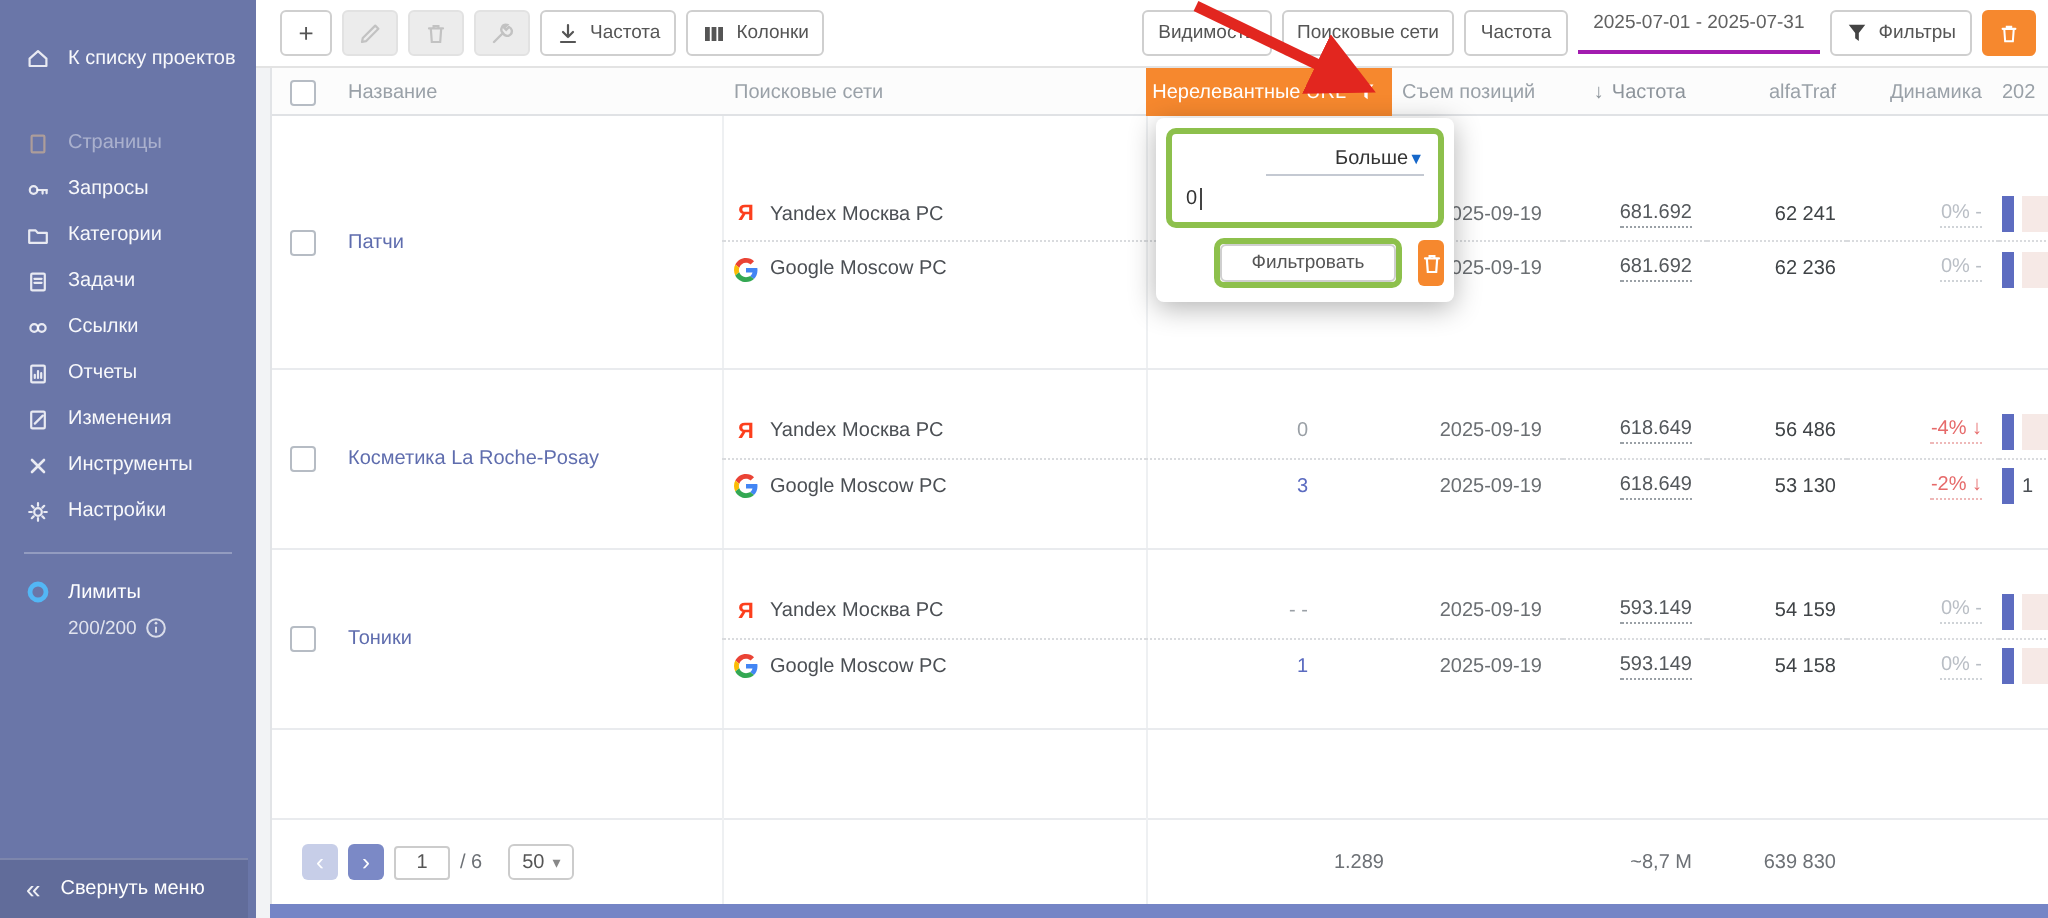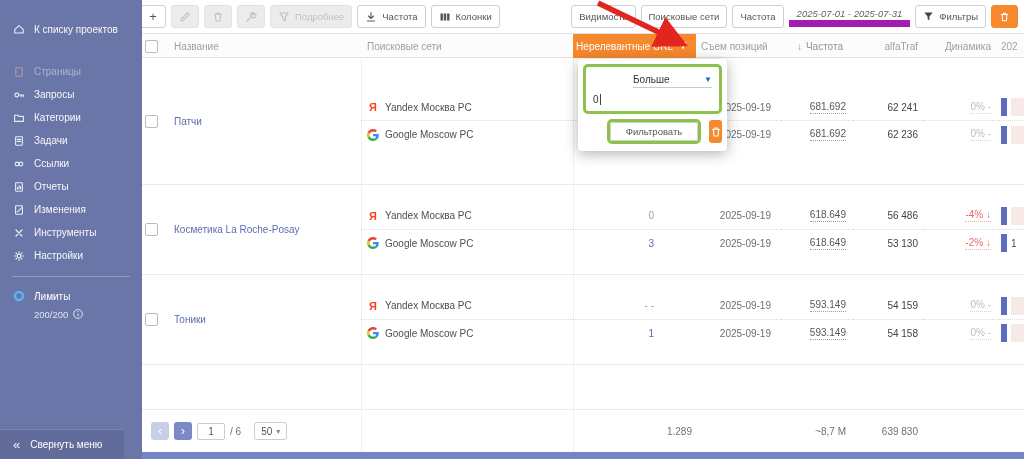--- a/index.html
+++ b/index.html
@@ -1,40 +1,40 @@
 <!DOCTYPE html>
 <html><head>
 <meta charset="utf-8">
 <style>
   * { margin:0; padding:0; box-sizing:border-box; }
   html,body { width:1024px; height:459px; overflow:hidden; }
   body { font-family:"Liberation Sans","DejaVu Sans",sans-serif; background:#fff; position:relative; }
 
   
-  .sidebar { position:absolute; left:0; top:0; width:142px; height:459px; background:#6a76a8; color:#fff; z-index:5; }
+  .sidebar { position:absolute; left:0; top:0; width:128px; height:459px; background:#6a76a8; color:#fff; z-index:5; }
   .side-item { display:flex; align-items:center; gap:9px; height:23px; padding-left:13px; font-size:10px; color:rgba(255,255,255,.95); cursor:pointer; white-space:nowrap; }
   .side-item .sicon { width:12px; height:12px; display:inline-flex; color:rgba(255,255,255,.85); flex:0 0 12px; }
   .side-top { margin-top:16px; margin-bottom:18px; height:26px; }
   .side-item.dim { opacity:.45; }
   .side-item.dim .sicon { color:#ffce8a; }
   .side-divider { border-top:1px solid rgba(255,255,255,.28); margin:9px 12px 9px 12px; }
   .limits-row { display:flex; align-items:center; gap:9px; padding-left:13px; font-size:10px; height:20px; }
   .limits-value { display:flex; align-items:center; gap:4px; padding-left:34px; font-size:9.5px; color:rgba(255,255,255,.8); height:16px; }
   .side-collapse { position:absolute; left:0; bottom:0; width:124px; height:30px; background:rgba(0,0,0,.08); border-top:1px solid rgba(255,255,255,.18); display:flex; align-items:center; gap:10px; padding-left:13px; font-size:10px; cursor:pointer; }
   .chev { font-size:13px; color:rgba(255,255,255,.9); }
 
   
   .main { position:absolute; left:124px; top:0; right:0; bottom:0; background:#f2f3f5; }
   .topbar { position:absolute; left:0; top:0; right:0; height:34px; background:#fff; border-bottom:1px solid #e3e3e3; display:flex; align-items:center; justify-content:space-between; padding:0 6px 0 16px; }
   .tb-left, .tb-right { display:flex; align-items:center; gap:5px; }
   .tbtn { display:inline-flex; align-items:center; justify-content:center; gap:5px; height:23px; min-width:26px; padding:0 7px; background:#fff; border:1px solid #cfcfcf; border-radius:3px; font-size:9.5px; color:#555; cursor:pointer; font-family:inherit; white-space:nowrap; }
   .tbtn.disabled { background:#ececec; border-color:#e2e2e2; color:#c2c2c2; cursor:default; }
   .tbtn.orange { background:#f6882e; border-color:#f6882e; color:#fff; width:27px; }
   .plus { font-size:13px; color:#555; }
-  .date-input { height:21px; border-bottom:7px solid #a21caf; font-size:9.5px; color:#616161; display:flex; align-items:center; padding:0 8px; cursor:text; white-space:nowrap;font-style:italic; }
+  .date-input { height:21px; border-bottom:2px solid #a21caf; font-size:9.5px; color:#616161; display:flex; padding:0 8px; cursor:text; white-space:nowrap; }
 
   
   .table { position:absolute; left:11px; top:34px; width:889px; height:418px; background:#fff; border-left:1px solid #e2e4e7; }
   .vline { position:absolute; top:0; bottom:0; width:1px; background:#eef0f2; z-index:1; }
   .grid { display:grid; grid-template-columns:30px 195px 212px 123px 85px 72px 70px 76px 26px; position:relative; z-index:2; }
   .thead { height:24px; background:#fcfcfc; border-bottom:1px solid #e0e2e5; align-items:center; font-size:10px; color:#9aa1a8; }
   .hc { display:flex; align-items:center; height:24px; }
   .hc-name { padding-left:8px; }
   .hc-eng { padding-left:6px; }
   .hc-irr { background:#f6882e; color:#fff; justify-content:flex-end; padding-right:8px; gap:5px; }
@@ -82,21 +82,21 @@
   .tot4 { grid-column:4; justify-content:flex-end; padding-right:4px; }
   .tot6 { grid-column:6; justify-content:flex-end; padding-right:7px; }
   .tot7 { grid-column:7; justify-content:flex-end; padding-right:5px; }
 
   .bottom-bar { position:absolute; left:11px; right:0; bottom:0; height:7px; background:#7585c6; }
 
   
   .popup { position:absolute; left:578px; top:59px; width:149px; background:#fff; border-radius:4px; box-shadow:0 3px 14px rgba(0,0,0,.3); z-index:30; padding-bottom:7px; }
   .anno { border:3px solid #8dc04c; border-radius:5px; }
   .pop-fields { margin:5px 5px 5px 5px; padding:4px 7px 6px; }
-  .op-row { display:flex; align-items:center; justify-content:space-between; height:17px; border-bottom:1px solid #c4c9d2;margin-left:40px; }
+  .op-row { display:flex; align-items:center; justify-content:flex-end; height:17px; border-bottom:1px solid #c4c9d2;margin-left:40px; }
   .op-label { font-size:10px; color:#333; }
   .sel-caret { font-size:8px; color:#1667c9; }
   .val-row { padding-top:6px; display:flex; align-items:center; font-size:10px; color:#333; }
   .cursor { display:inline-block; width:1px; height:11px; background:#444; margin-left:1px; }
   .pop-actions { display:flex; align-items:center; padding:0 5px; }
   .apply-wrap { display:inline-flex;margin-left:24px; }
   .apply-btn { width:88px; height:19px; background:#fff; border:1px solid #cfcfcf; border-radius:3px; font-size:9.5px; color:#555; font-family:inherit; cursor:pointer; }
   .pop-trash { margin-left:8px; width:30px; height:23px; background:#f6882e; border:none; border-radius:3px; display:inline-flex; align-items:center; justify-content:center; cursor:pointer; }
 
   .arrow-overlay { position:absolute; left:548px; top:0; width:190px; height:58px; z-index:40; pointer-events:none; }
@@ -235,26 +235,20 @@
       <button class="tbtn disabled">
           <svg class="i" width="12" height="12" viewBox="0 0 12 12" fill="none" stroke="currentColor" stroke-width="1.1" stroke-linecap="round">
             <path d="M2.5 3.2h7M4.8 3.2V2h2.4v1.2M3.4 3.2l.5 6.8h4.2l.5-6.8"></path>
           </svg>
         </button>
       <button class="tbtn disabled">
           <svg class="i" width="12" height="12" viewBox="0 0 12 12" fill="none" stroke="currentColor" stroke-width="1.2" stroke-linecap="round">
             <path d="M2 10l4.5-4.5M6.5 5.5a2.3 2.3 0 103-3l-1.4 1.4-1-1L8.5 1.5a2.3 2.3 0 00-2 4z"></path>
           </svg>
         </button>
-      <button class="tbtn disabled">
-        <svg class="i" width="12" height="12" viewBox="0 0 12 12" fill="none" stroke="currentColor" stroke-width="1.1" stroke-linejoin="round">
-            <path d="M1.8 2h8.4L7.2 5.8v3.9L4.8 8.1V5.8z"></path>
-          </svg>
-        <span>Подробнее</span>
-      </button>
       <button class="tbtn">
         <svg class="i" width="12" height="12" viewBox="0 0 12 12" fill="none" stroke="currentColor" stroke-width="1.1" stroke-linecap="round" stroke-linejoin="round">
             <path d="M6 1.5v6M3.5 5L6 7.5 8.5 5M2.5 10h7"></path>
           </svg>
         <span>Частота</span>
       </button>
       <button class="tbtn">
         <svg class="i" width="12" height="12" viewBox="0 0 12 12">
             <g fill="#555">
               <rect x="1.5" y="2.5" width="2.4" height="7"></rect>

